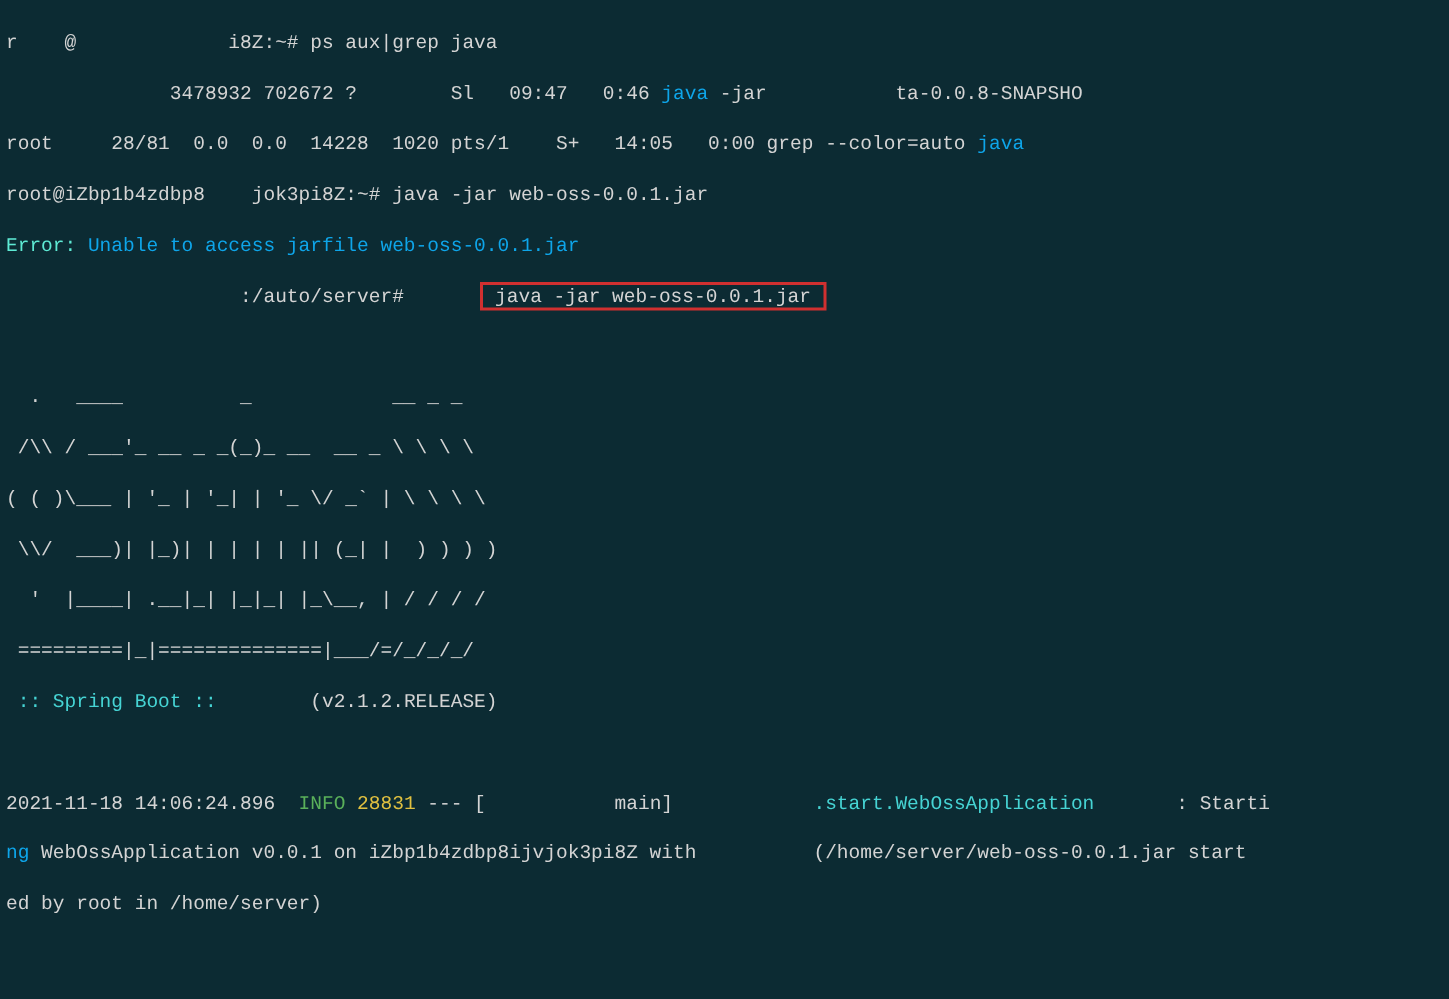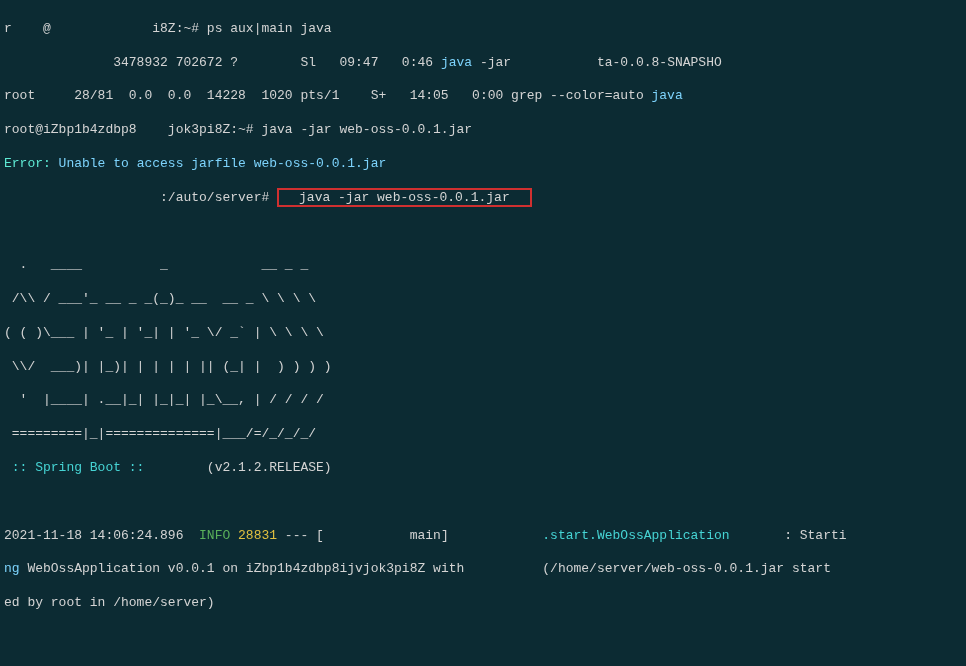--- a/index.html
+++ b/index.html
@@ -17,35 +17,36 @@
   .terminal {
     padding: 4px;
     white-space: pre;
   }
   .line {
     display: block;
   }
   .white { color: #d4d4d4; }
   .cyan { color: #46d4d4; }
   .yellow { color: #e0c040; margin-top: 36px; }
-  .orange { color: #7dd3fc; }
+  .orange { color: #0ea5e9; }
   .red { color: #5eead4; }
   .green { color: #5ab05a; }
   .highlight-box {
     border: 2px solid #d03030;
     display: inline;
-    padding: 0 20px;
+    padding: 0 8px;
+    margin-left: 43px;
   }
   .blur { filter: blur(2px); color: #8a9a9a; }
 </style>
 </head>
 <body>
 
 <div class="terminal">
-<span class="line white"><span>r    @             i8Z:~# </span><span>ps aux|main java</span></span>
+<span class="line white"><span>r    @             i8Z:~# </span><span>ps aux|grep java</span></span>
 <span class="line"><span class="white">              3478932 702672 ?        Sl   09:47   0:46 </span><span class="orange">java</span><span class="white"> -jar </span><span class="blur">          </span><span class="white">ta-0.0.8-SNAPSHO</span></span>
 <span class="line"><span class="white">root     28/81  0.0  0.0  14228  1020 pts/1    S+   14:05   0:00 grep --color=auto </span><span class="orange">java</span></span>
 <span class="line white">root@iZbp1b4zdbp8    jok3pi8Z:~# java -jar web-oss-0.0.1.jar</span>
 <span class="line"><span class="red">Error:</span><span class="orange"> Unable to access jarfile web-oss-0.0.1.jar</span></span>
 <span class="line"><span class="white">                    :/auto/server# </span><span class="highlight-box white">java -jar web-oss-0.0.1.jar</span></span>
 <span class="line"> </span>
 <span class="line white">  .   ____          _            __ _ _</span>
 <span class="line white"> /\\ / ___'_ __ _ _(_)_ __  __ _ \ \ \ \</span>
 <span class="line white">( ( )\___ | '_ | '_| | '_ \/ _` | \ \ \ \</span>
 <span class="line white"> \\/  ___)| |_)| | | | | || (_| |  ) ) ) )</span>

